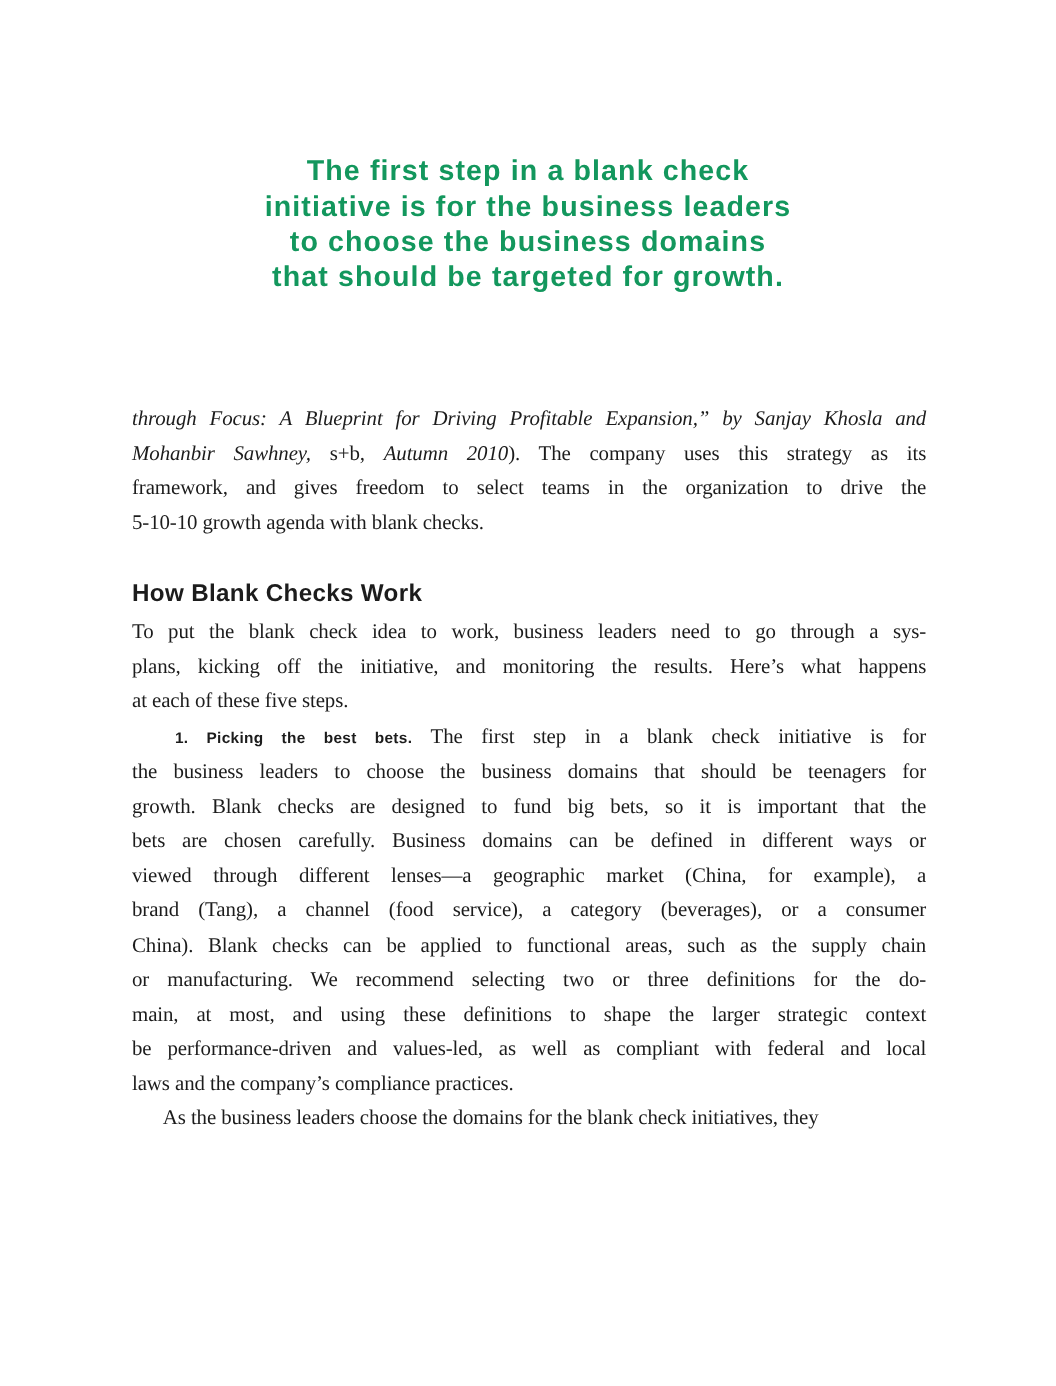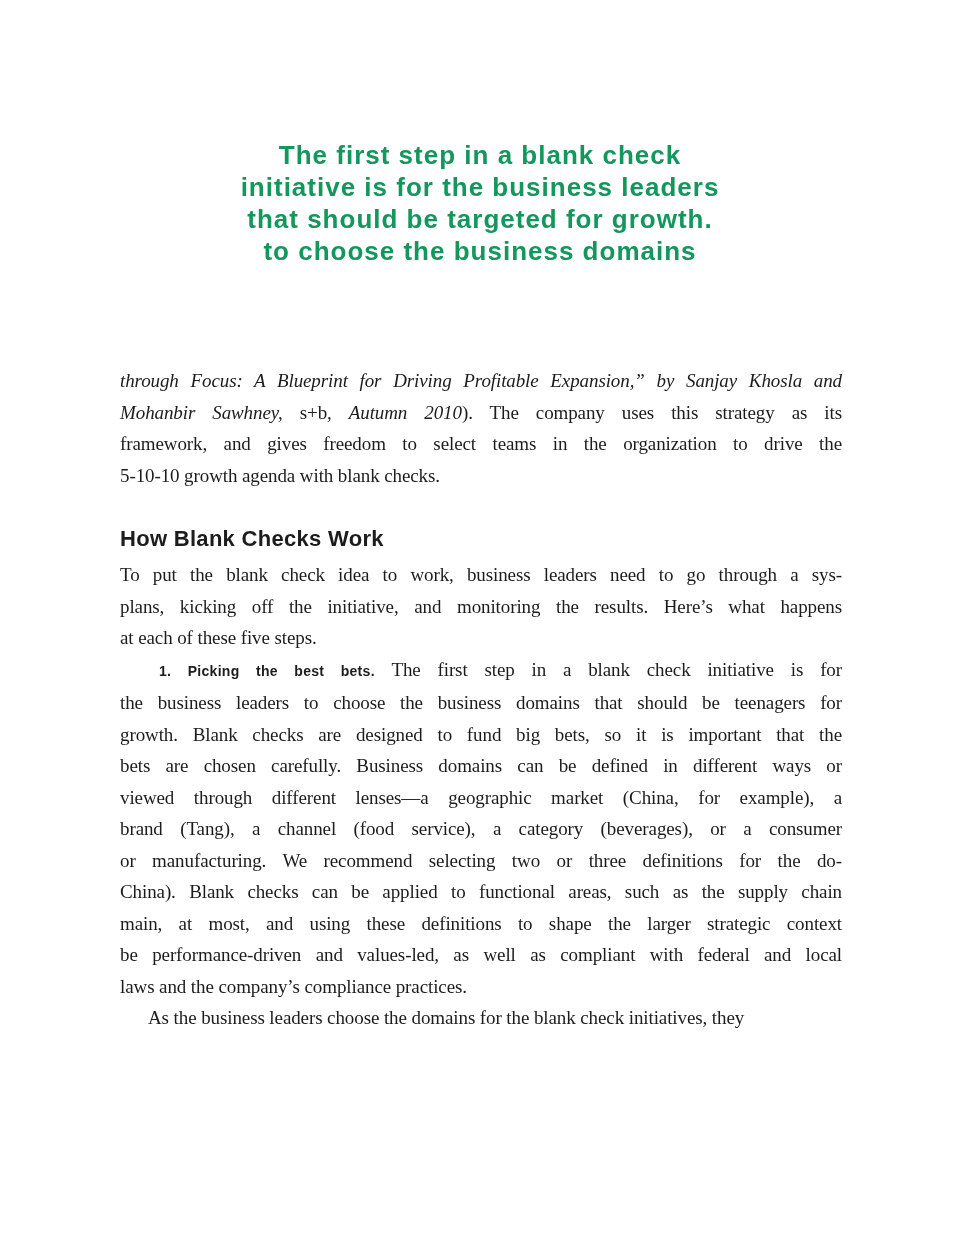--- a/index.html
+++ b/index.html
@@ -81,22 +81,22 @@
   .footer .ftitle { font-weight: 700; margin-right: 21px; }
 </style>
 </head>
 <body>
 
 <div class="page">
 
   <div class="pull-quote" style="color: rgb(19, 151, 93);">
     <div>The first step in a blank check</div>
     <div>initiative is for the business leaders</div>
+    <div>to choose the business domains</div>
     <div>that should be targeted for growth.</div>
-    <div>to choose the business domains</div>
   </div>
 
   <div class="body-col">
       <div class="para">
         <div class="jline"><span class="seg-italic">through Focus: A Blueprint for Driving Profitable Expansion,” by Sanjay Khosla and</span></div>
         <div class="jline"><span class="seg-italic">Mohanbir Sawhney,</span><span> s+b, </span><span class="seg-italic">Autumn 2010</span><span>). The company uses this strategy as its</span></div>
         <div class="jline"><span>framework, and gives freedom to select teams in the organization to drive the</span></div>
         <div class="jline last"><span>5-10-10 growth agenda with blank checks.</span></div>
       </div>
       <div class="section-heading">How Blank Checks Work</div>
@@ -105,22 +105,22 @@
         <div class="jline"><span>plans, kicking off the initiative, and monitoring the results. Here’s what happens</span></div>
         <div class="jline last"><span>at each of these five steps.</span></div>
       </div>
       <div class="para">
         <div class="jline indented"><span class="seg-runin">1. Picking the best bets.</span><span> The first step in a blank check initiative is for</span></div>
         <div class="jline"><span>the business leaders to choose the business domains that should be teenagers for</span></div>
         <div class="jline"><span>growth. Blank checks are designed to fund big bets, so it is important that the</span></div>
         <div class="jline"><span>bets are chosen carefully. Business domains can be defined in different ways or</span></div>
         <div class="jline"><span>viewed through different lenses—a geographic market (China, for example), a</span></div>
         <div class="jline"><span>brand (Tang), a channel (food service), a category (beverages), or a consumer</span></div>
+        <div class="jline"><span>China). Blank checks can be applied to functional areas, such as the supply chain</span></div>
         <div class="jline"><span>or manufacturing. We recommend selecting two or three definitions for the do-</span></div>
-        <div class="jline"><span>China). Blank checks can be applied to functional areas, such as the supply chain</span></div>
         <div class="jline"><span>main, at most, and using these definitions to shape the larger strategic context</span></div>
         <div class="jline"><span>be performance-driven and values-led, as well as compliant with federal and local</span></div>
         <div class="jline last"><span>laws and the company’s compliance practices.</span></div>
       </div>
       <div class="para">
         <div class="jline last indented"><span>As the business leaders choose the domains for the blank check initiatives, they</span></div>
       </div>
     </div>
 
   <div class="footer">

